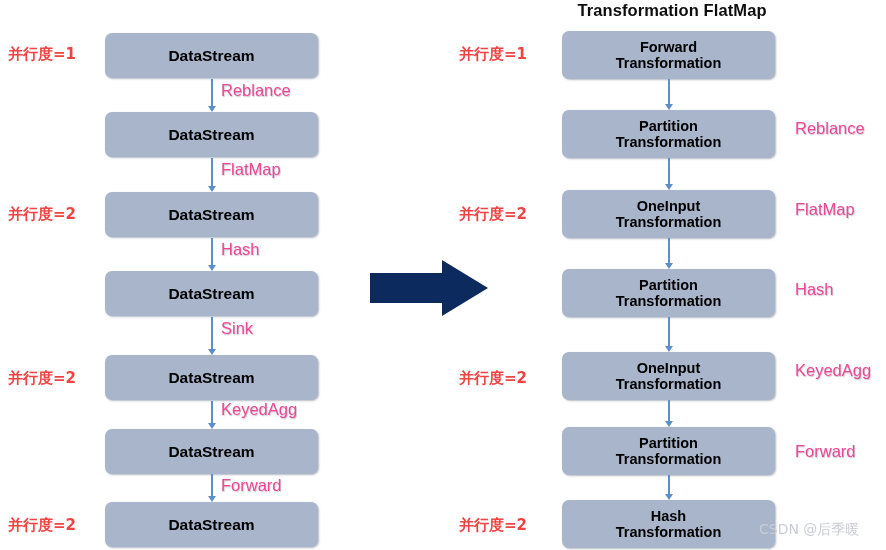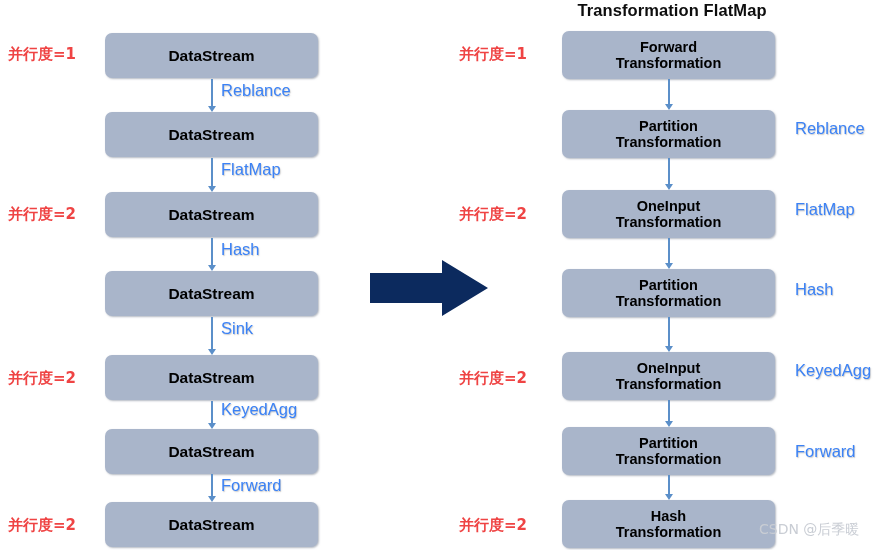--- a/index.html
+++ b/index.html
@@ -98,21 +98,21 @@
     border-right: 4.2px solid transparent;
     border-top: 6px solid #5b8fc9;
   }
   .conn-left  { left: 206px; }
   .conn-right { left: 663px; }
 
   
   .edge-label {
     position: absolute;
     font-size: 16.5px;
-    color: #3b82f6;
+    color: #ec4899;
     white-space: nowrap;
     text-shadow: 0.7px 0.7px 1.2px rgba(150,150,150,0.55);
   }
   .edge-left  { left: 221px; }
   .edge-right { left: 795px; }
 
   
   #big-arrow {
     position: absolute;
     left: 370px;

